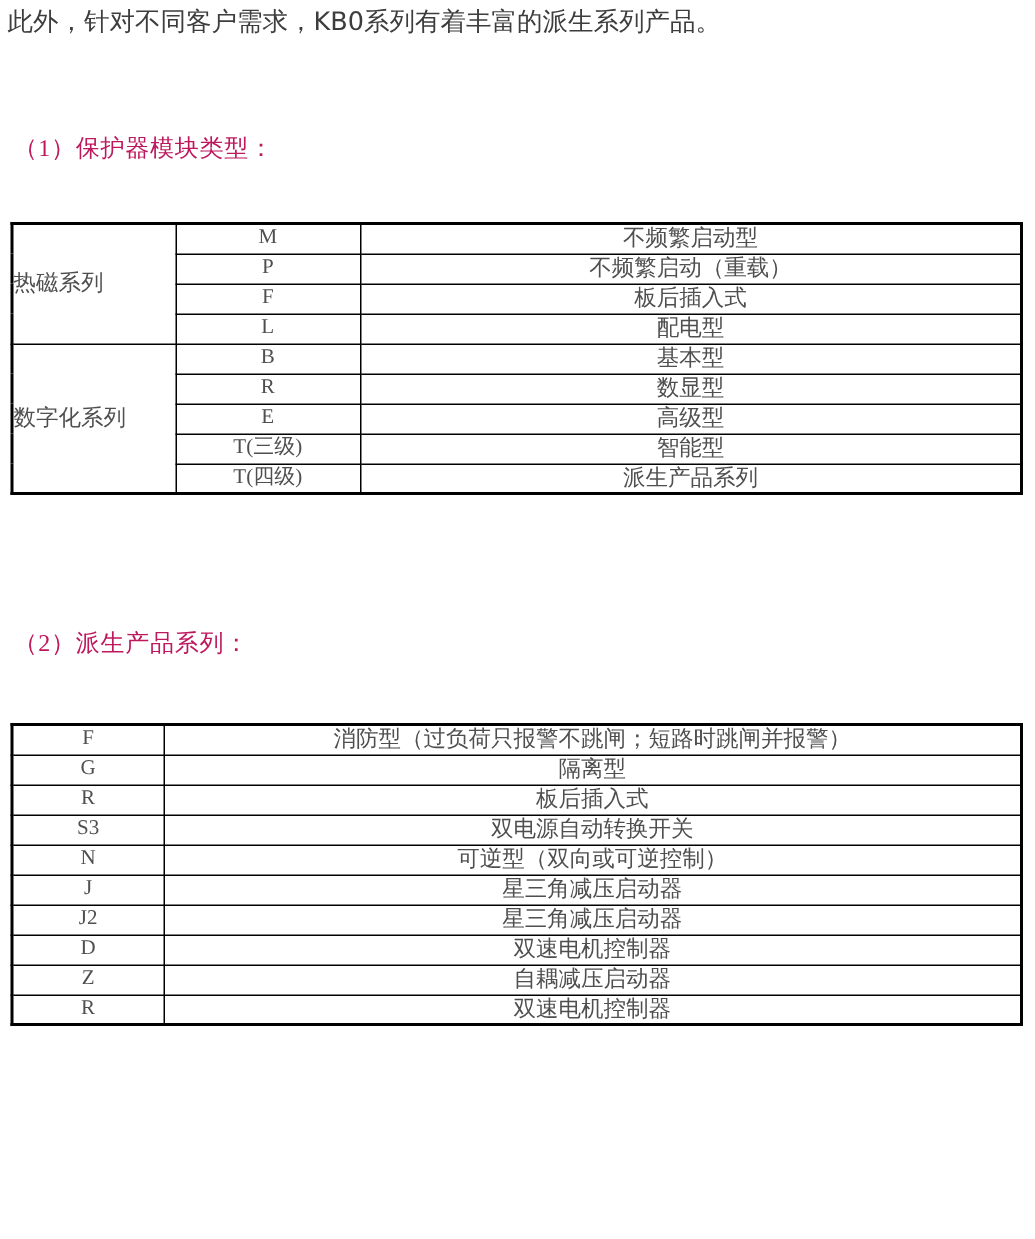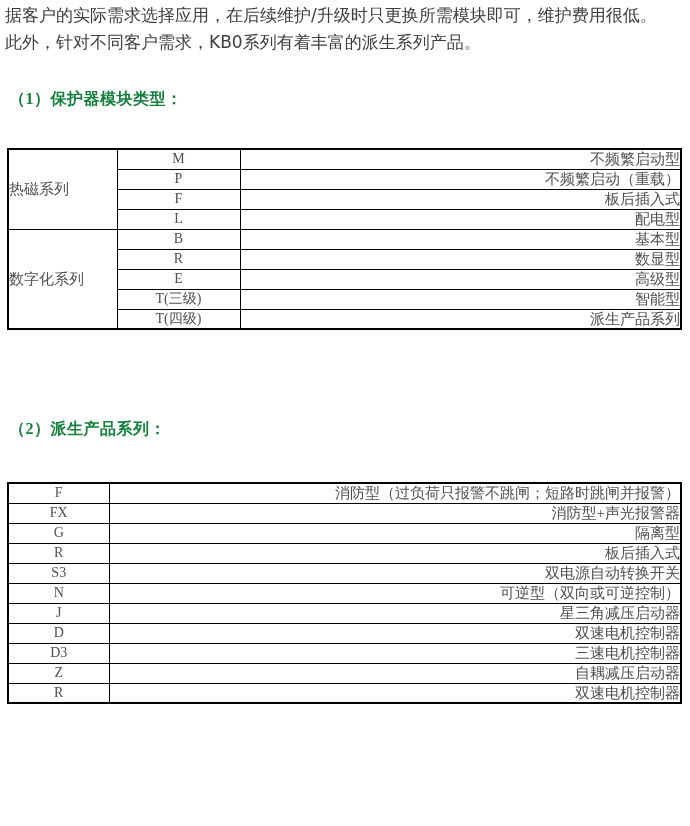--- a/index.html
+++ b/index.html
@@ -19,23 +19,23 @@
     font-size: 17px;
     line-height: 27px;
     font-family: "DejaVu Sans", "Liberation Sans", sans-serif;
   }
   .intro .line { white-space: nowrap; }
 
   
   .sec-heading {
     position: absolute; left: 9px;
     font-family: "Liberation Serif", "DejaVu Serif", serif;
-    font-weight: bold;
+    font-weight: normal;
     font-size: 16px;
-    color: #15803d;
+    color: #be185d;
     letter-spacing: 0.5px;
     white-space: nowrap;
   }
   .h1 { top: 89px; }
   .h2 { top: 419px; text-align: right; }
   .h3 { top: 780px; }
 
   
   table.doc-table {
     position: absolute;
@@ -51,31 +51,30 @@
   table.t1 { top: 148px; }
   table.t2 { top: 482px; }
   table.doc-table td {
     border: 1px solid #000000;
     height: 20px;
     line-height: 18px;
     padding: 0;
     overflow: hidden;
     white-space: nowrap;
   }
-  td.cell-desc  { text-align: right; padding-left: 5px; margin-top: 44px; }
+  td.cell-desc  { text-align: center; padding-left: 5px; margin-top: 44px; }
   td.cell-series { text-align: left; font-size: 15px; }
   td.cell-code { text-align: center; font-size: 14px; }
 </style>
 </head>
 <body>
 
 <div class="page">
 
   <div class="intro">
-    <div class="line">据客户的实际需求选择应用，在后续维护/升级时只更换所需模块即可，维护费用很低。</div>
     <div class="line">此外，针对不同客户需求，KB0系列有着丰富的派生系列产品。</div>
   </div>
 
   <div class="sec-heading h1">（1）保护器模块类型：</div>
 
   <table class="doc-table t1">
     <colgroup>
         <col style="width:109px">
         <col style="width:123px">
         <col>
@@ -128,50 +127,46 @@
     <colgroup>
         <col style="width:101px">
         <col>
       </colgroup>
     <tbody>
       <tr>
         <td class="cell-code">F</td>
         <td class="cell-desc">消防型（过负荷只报警不跳闸；短路时跳闸并报警）</td>
       </tr>
       <tr>
-        <td class="cell-code">FX</td>
-        <td class="cell-desc">消防型+声光报警器</td>
-      </tr>
-      <tr>
         <td class="cell-code">G</td>
         <td class="cell-desc">隔离型</td>
       </tr>
       <tr>
         <td class="cell-code">R</td>
         <td class="cell-desc">板后插入式</td>
       </tr>
       <tr>
         <td class="cell-code">S3</td>
         <td class="cell-desc">双电源自动转换开关</td>
       </tr>
       <tr>
         <td class="cell-code">N</td>
         <td class="cell-desc">可逆型（双向或可逆控制）</td>
       </tr>
       <tr>
         <td class="cell-code">J</td>
         <td class="cell-desc">星三角减压启动器</td>
       </tr>
       <tr>
+        <td class="cell-code">J2</td>
+        <td class="cell-desc">星三角减压启动器</td>
+      </tr>
+      <tr>
         <td class="cell-code">D</td>
         <td class="cell-desc">双速电机控制器</td>
-      </tr>
-      <tr>
-        <td class="cell-code">D3</td>
-        <td class="cell-desc">三速电机控制器</td>
       </tr>
       <tr>
         <td class="cell-code">Z</td>
         <td class="cell-desc">自耦减压启动器</td>
       </tr>
       <tr>
         <td class="cell-code">R</td>
         <td class="cell-desc">双速电机控制器</td>
       </tr>
     </tbody>

